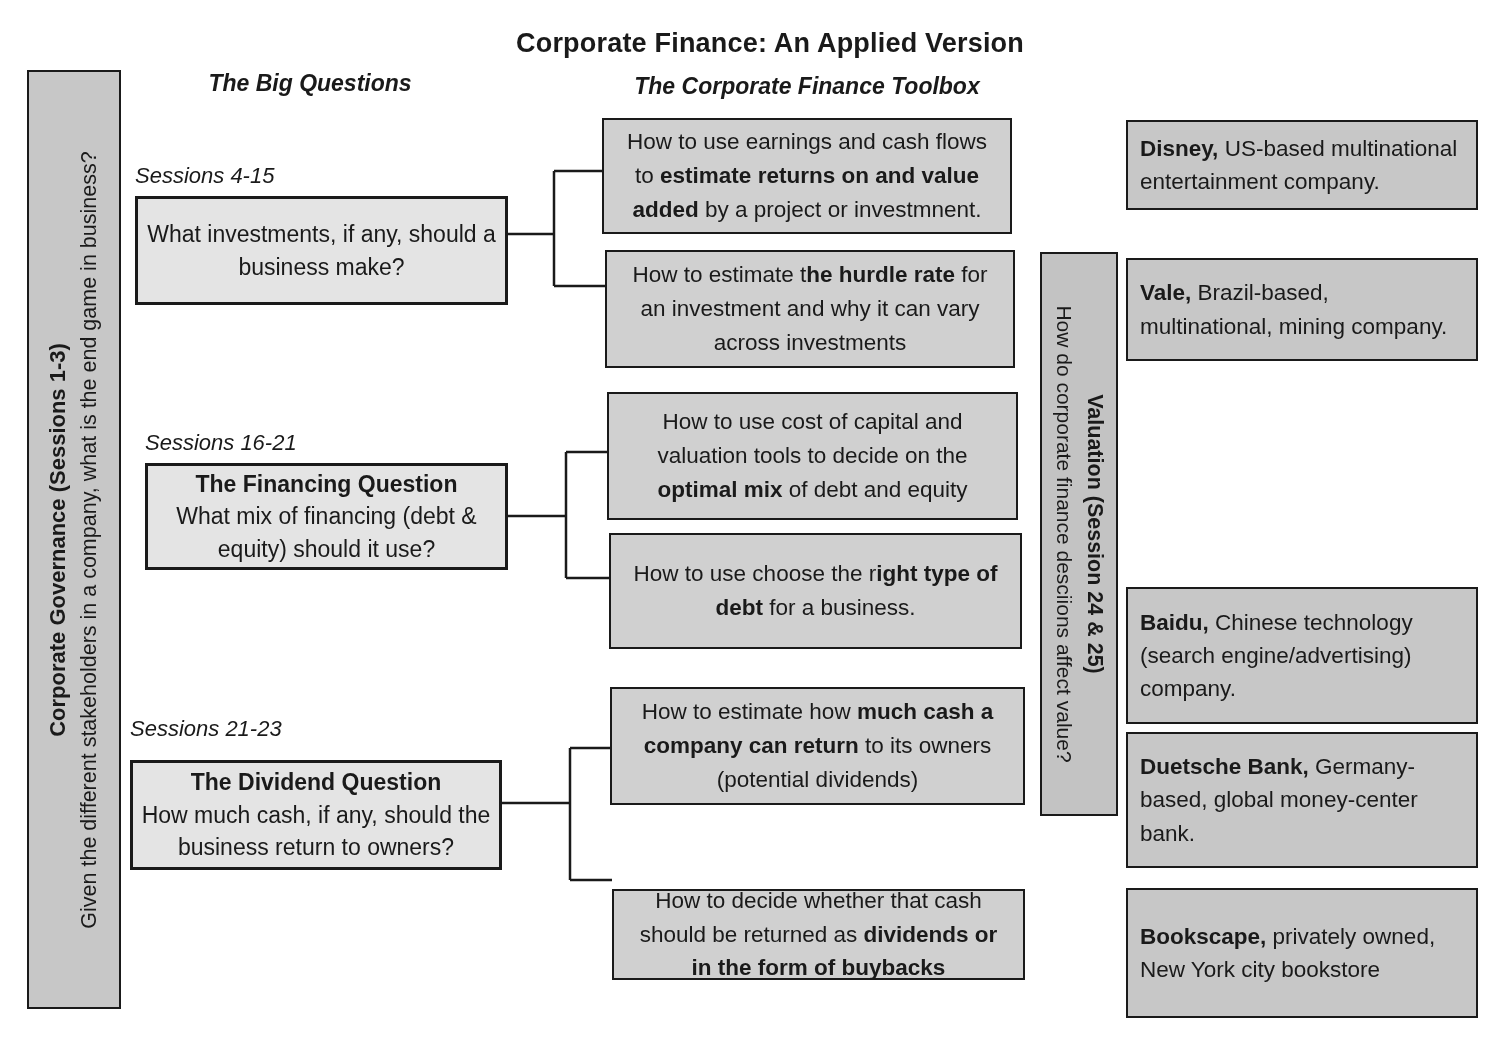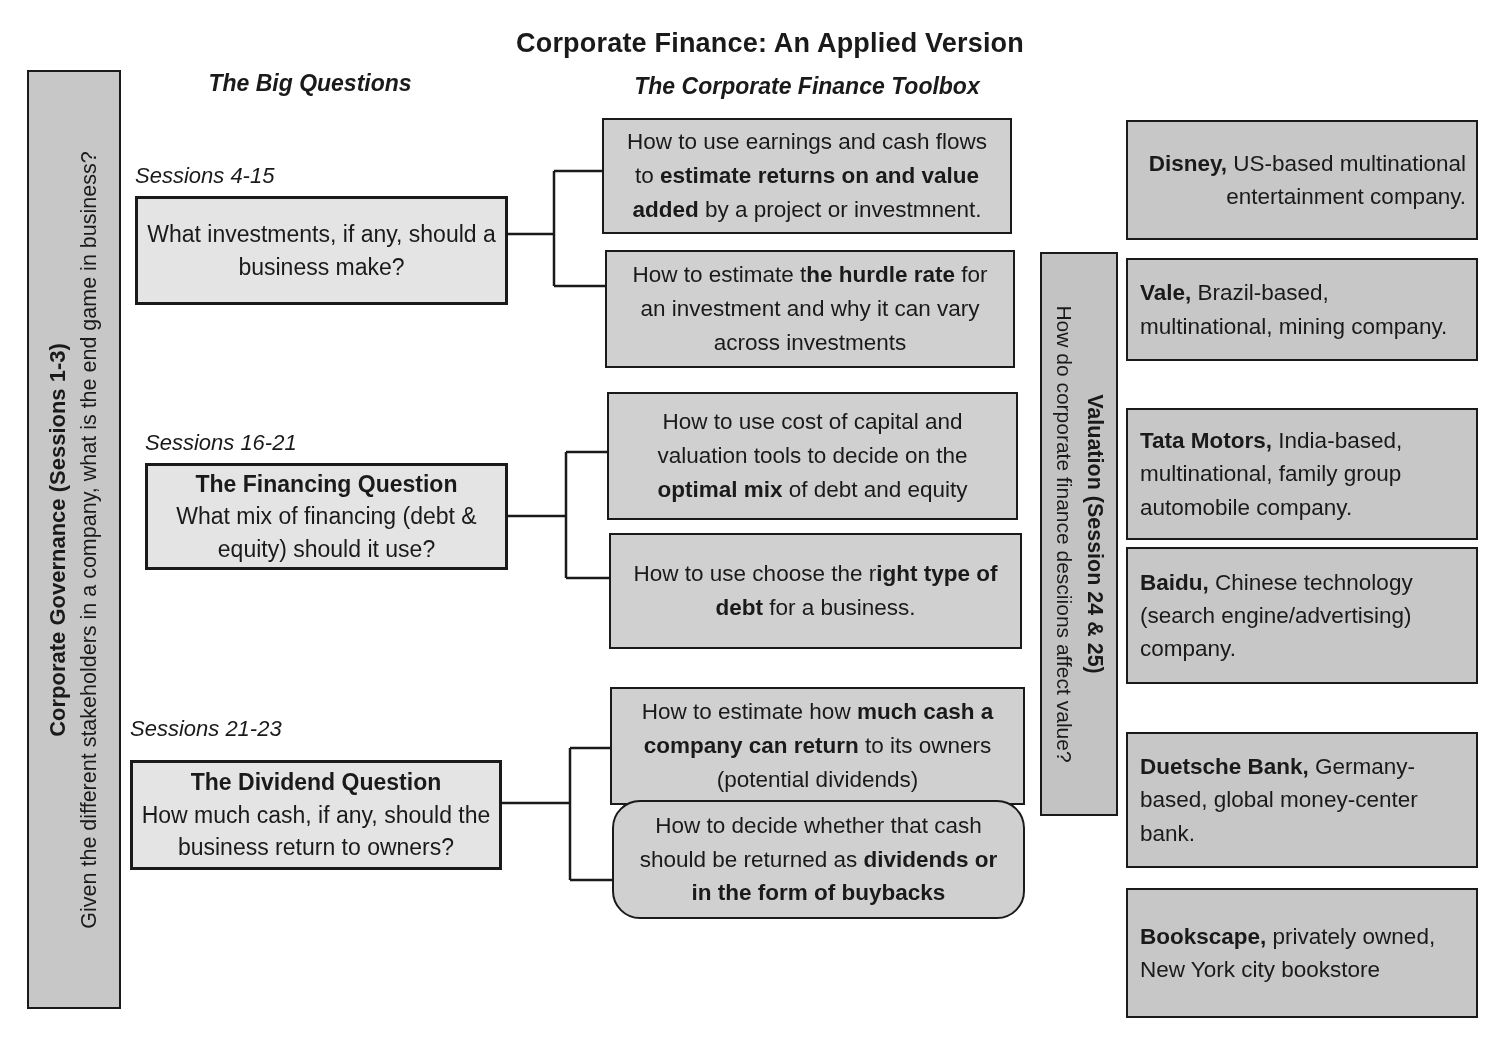--- a/index.html
+++ b/index.html
@@ -150,41 +150,38 @@
   </div>
   <div class="abs tbox" style="left:607px;top:392px;width:411px;height:128px;">
     <div><span>How to use cost of capital and valuation tools to decide on the </span><span class="b">optimal mix</span><span> of debt and equity</span></div>
   </div>
   <div class="abs tbox" style="left:609px;top:533px;width:413px;height:116px;">
     <div><span>How to use choose the r</span><span class="b">ight type of debt</span><span> for a business.</span></div>
   </div>
   <div class="abs tbox" style="left:610px;top:687px;width:415px;height:118px;">
     <div><span>How to estimate how </span><span class="b">much cash a company can return</span><span> to its owners (potential dividends)</span></div>
   </div>
-  <div class="abs tbox" style="left:612px;top:800px;width:413px;height:119px;border-radius:28px;">
+  <div class="abs tbox" style="left:612px;top:889px;width:413px;height:91px;">
     <div><span>How to decide whether that cash should be returned as </span><span class="b">dividends or in the form of buybacks</span></div>
   </div>
 
   <div class="abs valuation">
     <div class="valuation-inner">
       <div class="l1">Valuation (Session 24 &amp; 25)</div>
       <div class="l2">How do corporate finance desciions affect value?</div>
     </div>
   </div>
 
-  <div class="abs cbox" style="top:120px;height:120px;text-align:right;">
+  <div class="abs cbox" style="top:120px;height:90px;">
     <div><span class="b">Disney,</span><span> US-based multinational entertainment company.</span></div>
   </div>
   <div class="abs cbox" style="top:258px;height:103px;">
     <div><span class="b">Vale,</span><span> Brazil-based, multinational, mining company.</span></div>
   </div>
-  <div class="abs cbox" style="top:408px;height:132px;">
-    <div><span class="b">Tata Motors,</span><span> India-based, multinational, family group automobile company.</span></div>
-  </div>
-  <div class="abs cbox" style="top:547px;height:137px;">
+  <div class="abs cbox" style="top:587px;height:137px;">
     <div><span class="b">Baidu,</span><span> Chinese technology (search engine/advertising) company.</span></div>
   </div>
   <div class="abs cbox" style="top:732px;height:136px;">
     <div><span class="b">Duetsche Bank,</span><span> Germany-based, global money-center bank.</span></div>
   </div>
   <div class="abs cbox" style="top:888px;height:130px;">
     <div><span class="b">Bookscape,</span><span> privately owned, New York city bookstore</span></div>
   </div>
 
 </div>

